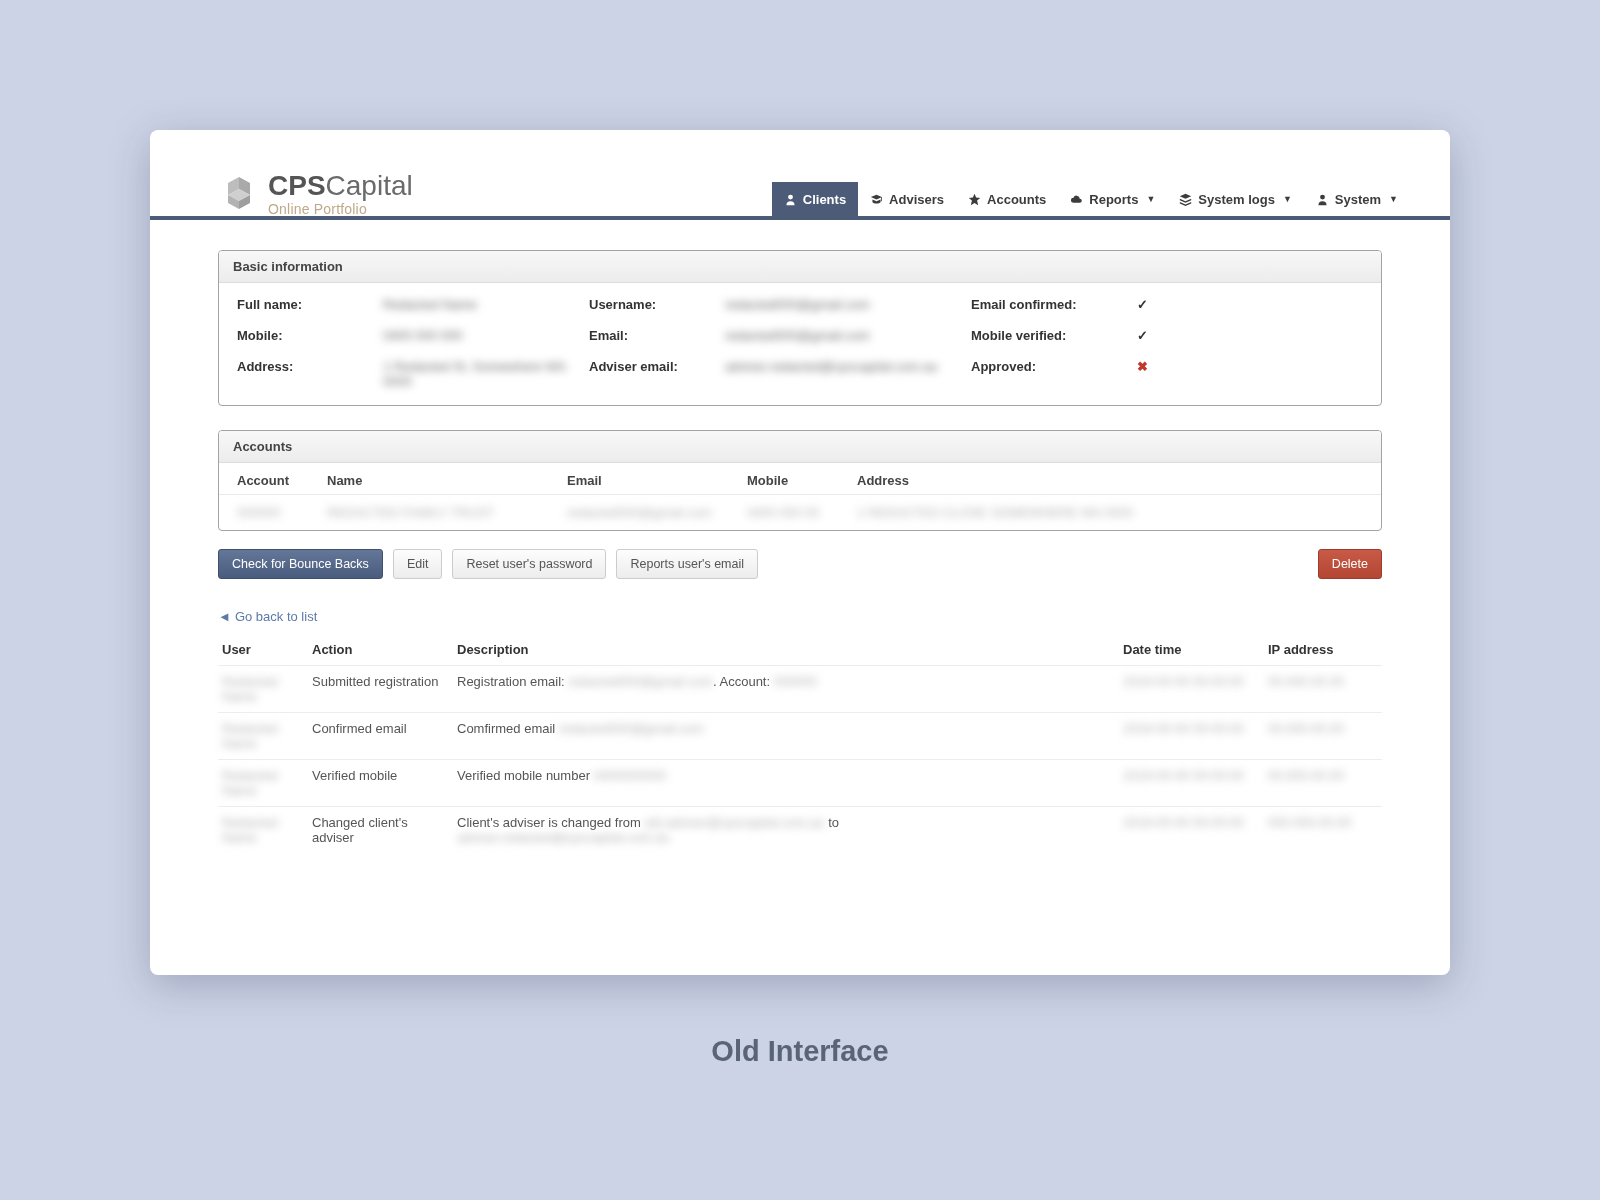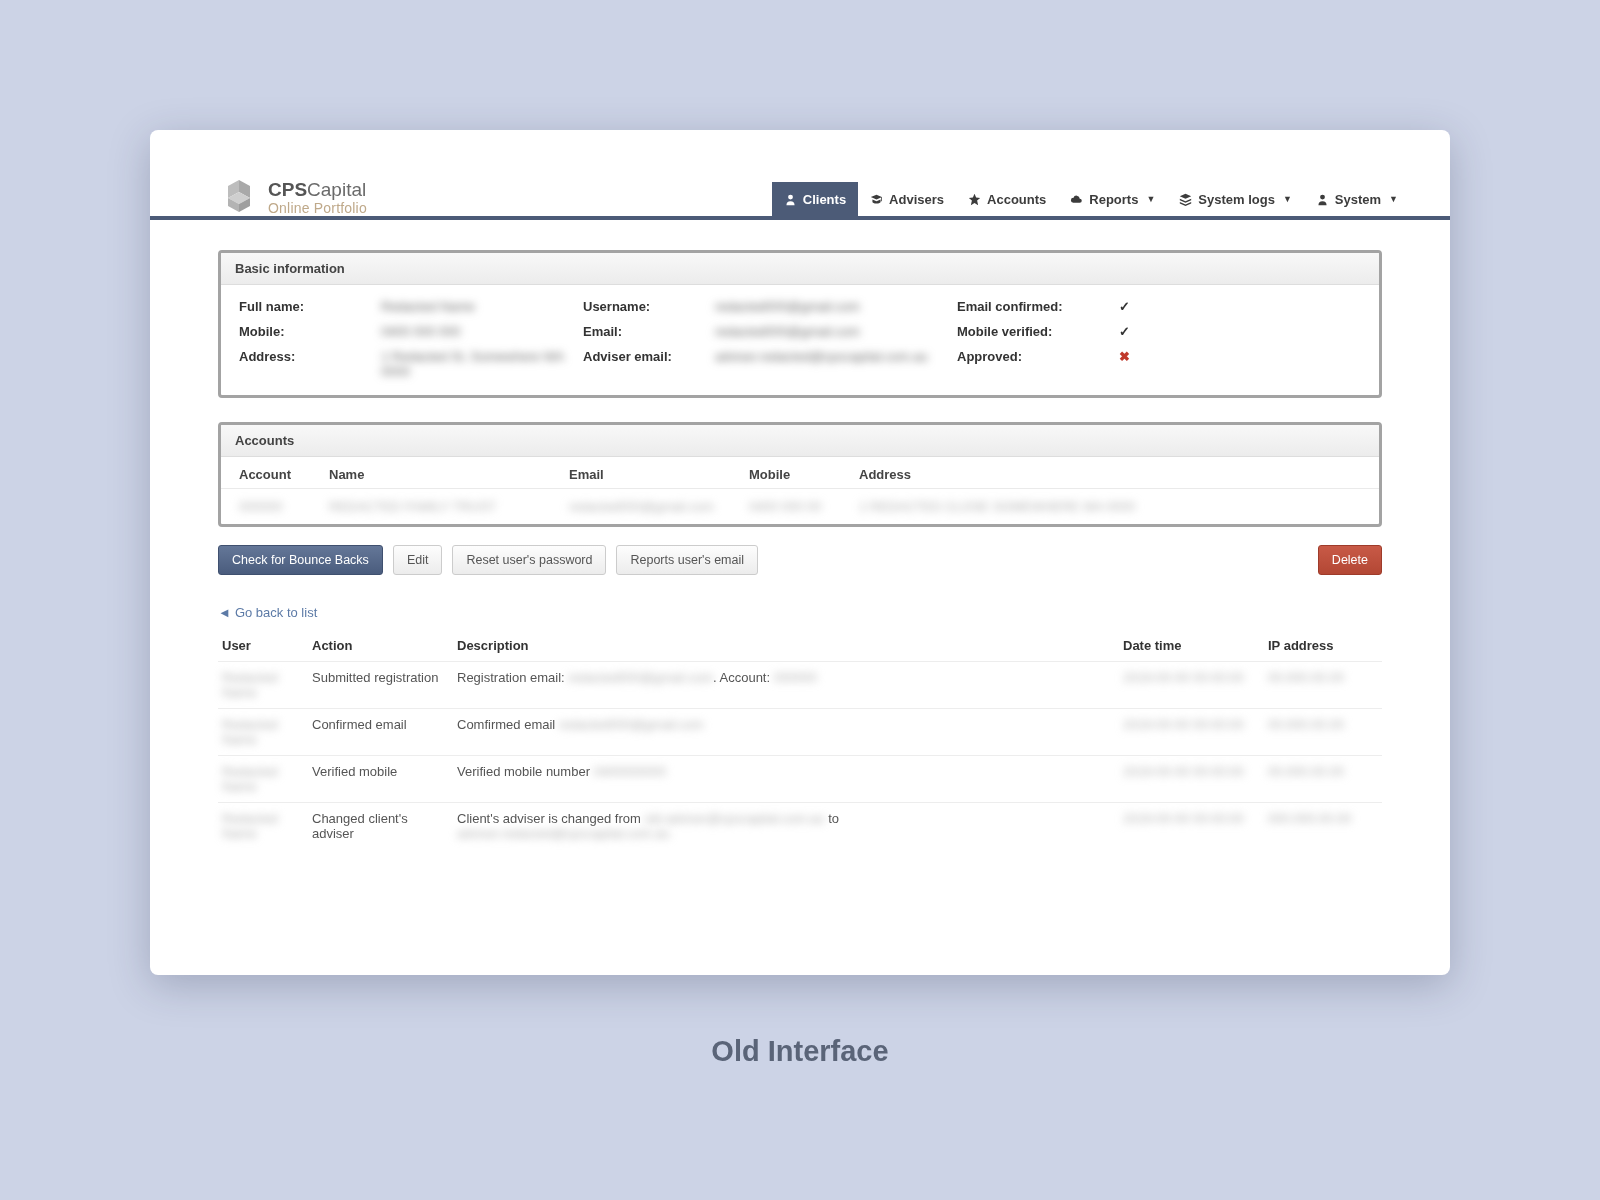--- a/index.html
+++ b/index.html
@@ -34,21 +34,21 @@
       height: 86px;
     }
     .logo {
       display: flex;
       align-items: center;
       gap: 10px;
       color: #888;
     }
     .logo-mark svg { display: block; }
     .logo-text { line-height: 1; }
-    .logo-text .brand { font-size: 19px; color: #6a6a6a; }
+    .logo-text .brand { font-size: 28px; color: #6a6a6a; }
     .logo-text .brand b { font-weight: 700; color: #555; }
     .logo-text .brand span.light { font-weight: 300; }
     .logo-text .sub { font-size: 14px; color: #bfa98a; letter-spacing: 0.2px; margin-top: 2px; }
 
     .navbar {
       display: flex;
       align-items: stretch;
       height: 34px;
     }
     .nav-item {
@@ -76,21 +76,21 @@
       background: #4c5b77;
       width: 100%;
     }
 
     
     .content {
       padding: 30px 68px 0 68px;
     }
 
     .panel {
-      border: 3px solid #a3a3a3;
+      border: 1px solid #a3a3a3;
       border-radius: 4px;
       background: #fff;
       margin-bottom: 24px;
       overflow: hidden;
     }
     .panel-hd {
       background: linear-gradient(#f8f8f8, #ececec);
       border-bottom: 1px solid #ddd;
       padding: 8px 14px;
       font-size: 13px;
@@ -103,20 +103,21 @@
 
     
     .info-grid {
       display: grid;
       grid-template-columns: 130px 190px 120px 230px 150px 40px;
       row-gap: 10px;
       column-gap: 12px;
       font-size: 13px;
       color: #333;
       align-items: start;
+      gap: 16px;
     }
     .info-grid .lbl { font-weight: 700; }
     .info-grid .val { color: #666; }
     .blurred {
       filter: blur(4px);
       color: #b0b0b0;
       user-select: none;
     }
     .check { color: #333; font-weight: 700; }
     .cross { color: #c0392b; font-weight: 700; }

